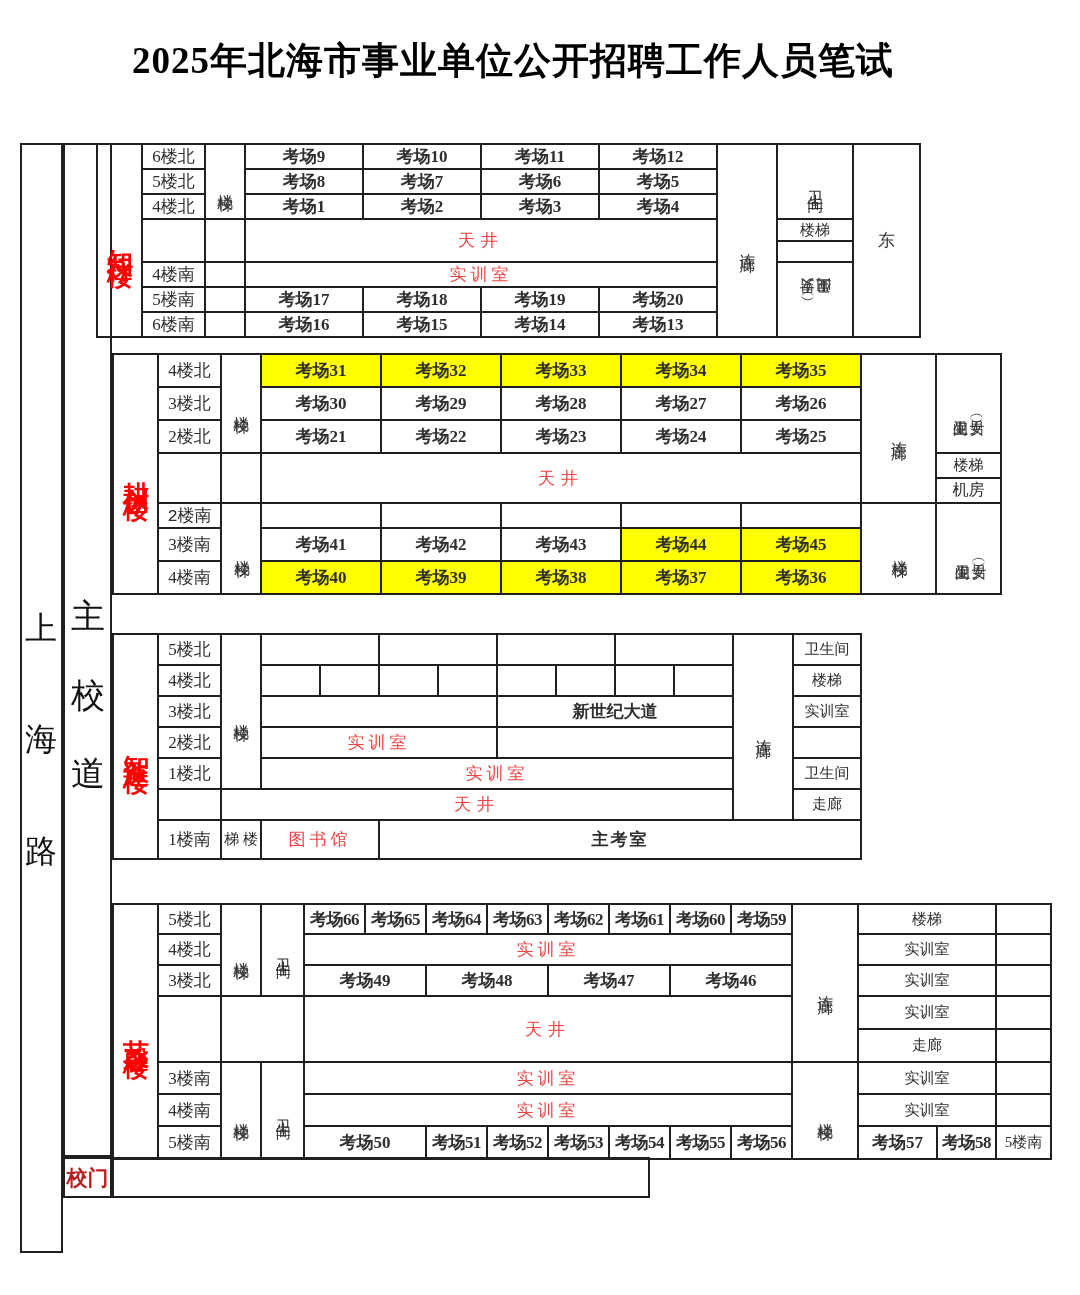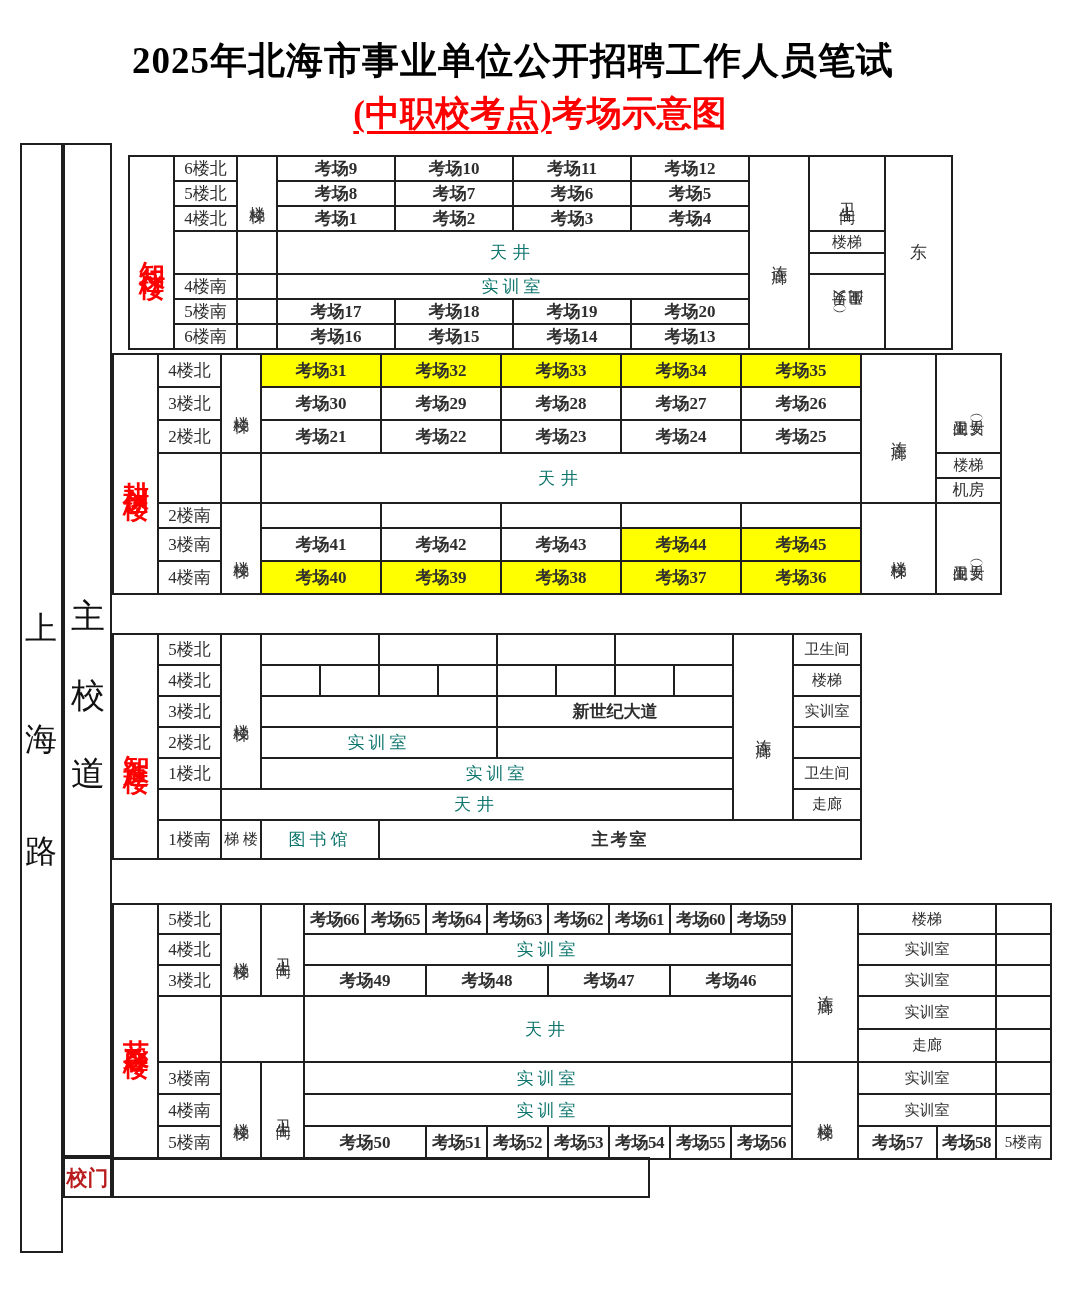--- a/index.html
+++ b/index.html
@@ -25,53 +25,50 @@
   .hl{background:#FFFF00;}
   .floor{color:#3d3d3d;font-size:17px;}
   .bname{display:inline-block;writing-mode:vertical-lr;text-orientation:upright;
          color:#fe0000;font-weight:bold;font-size:26px;letter-spacing:7px;line-height:1;}
   .vs{display:inline-block;writing-mode:vertical-lr;text-orientation:upright;
       font-size:16px;color:#333;letter-spacing:3px;line-height:1.15;}
   .v2{display:inline-block;writing-mode:vertical-lr;text-orientation:mixed;
       font-size:15px;color:#333;line-height:1.1;}
   .v2 span{display:block;}
   .flip{transform:rotate(180deg);}
-  .lbl{color:#0f766e;letter-spacing:4px;}
+  .lbl{color:#ef4444;letter-spacing:4px;}
   .tj{letter-spacing:6px;}
   .purple{color:#7030A0;font-weight:bold;}
   .chief{font-size:30px;letter-spacing:2px;}
   .backup{font-size:18px;}
   .gatecell{color:#b91c1c;font-weight:bold;font-size:21px;}
   .avenue{font-size:36px;letter-spacing:8px;color:#111;}
   .east{font-size:20px;color:#333;}
 </style>
 </head>
 <body>
 
 <div class="stage">
 
   <div class="t1">2025年北海市事业单位公开招聘工作人员笔试</div>
-  <div class="t2">
-    <span class="u">(中职校考点)</span><span>考场示意图</span>
-  </div>
 
   <div class="box" style="left:20px;top:143px;width:43px;height:1110px;">
     <span class="vroad" style="letter-spacing:112px;transform:translateY(56px);font-size:32px;">上海路</span>
   </div>
   <div class="box" style="left:63px;top:143px;width:49px;height:1014px;">
     <span class="vroad" style="letter-spacing:80px;transform:translateY(40px);font-size:34px;">主校道</span>
   </div>
 
   <div class="box" style="left:63px;top:1157px;width:49px;height:41px;">
     <span class="gatecell">校门</span>
   </div>
   <div class="box" style="left:112px;top:1157px;width:538px;height:41px;"></div>
 
 
-  <table class="bld" style="left:128px;top:143px;width:823px;margin-top:12px;">
+  <table class="bld" style="left:96px;top:143px;width:823px;">
     <colgroup>
       <col style="width:45px">
         <col style="width:63px">
         <col style="width:40px">
       <col style="width:59px">
         <col style="width:59px">
         <col style="width:59px">
         <col style="width:59px">
       <col style="width:59px">
         <col style="width:59px">
@@ -195,21 +192,21 @@
     </tr>
     <tr style="height:25px;">
       <td rowspan="2"></td>
       <td rowspan="2"></td>
       <td colspan="10" rowspan="2"><span class="lbl tj">天井</span></td>
       <td style="font-size:15px;">楼梯</td>
     </tr>
     <tr style="height:25px;">
       <td style="font-size:16px;">机房</td>
     </tr>
-    <tr style="height:23px;">
+    <tr style="height:23px;font-family:Liberation Mono, monospace;">
       <td class="floor">2楼南</td>
       <td rowspan="3"><span class="vs">楼梯</span></td>
       <td colspan="2"></td>
       <td colspan="2"></td>
       <td colspan="2"></td>
       <td colspan="2"></td>
       <td colspan="2"></td>
       <td rowspan="3"><span class="vs">楼梯</span></td>
       <td rowspan="3">
         <span class="v2"><span>卫生间</span><span>（男女）</span></span>

